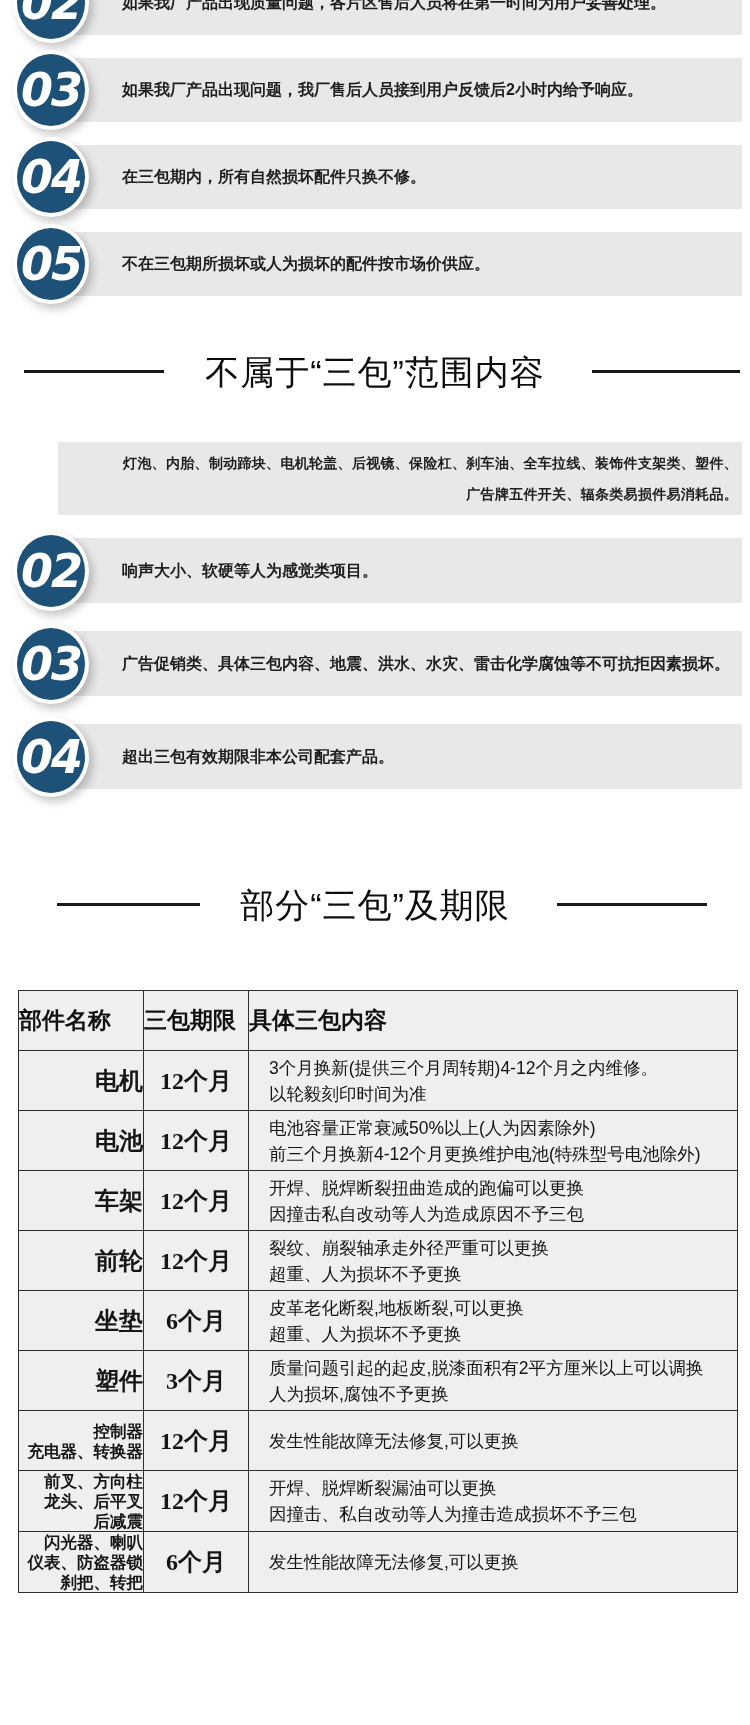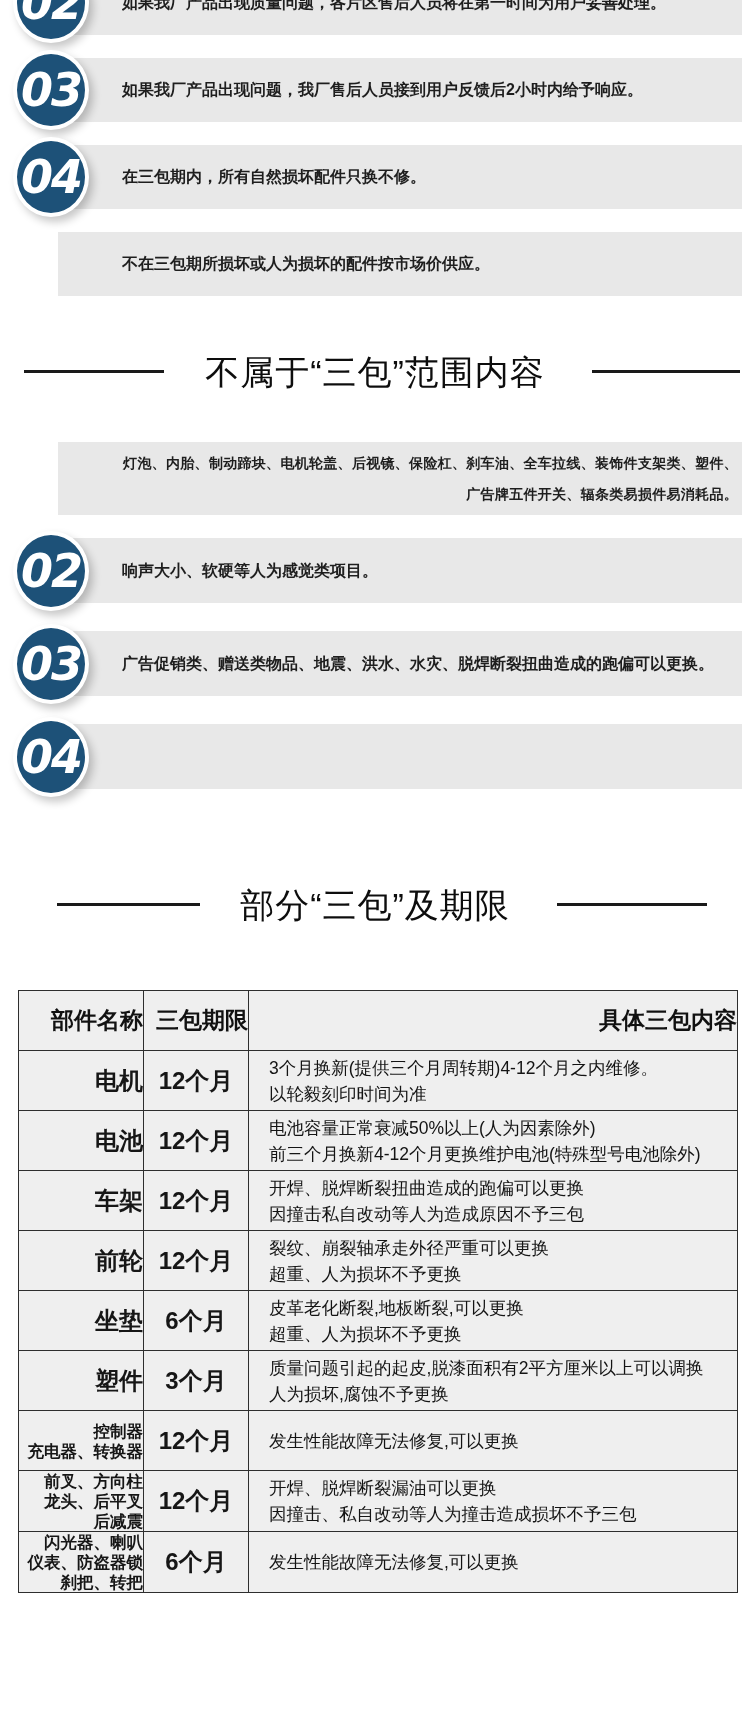--- a/index.html
+++ b/index.html
@@ -46,25 +46,25 @@
   table.warranty{
     position:absolute;left:18px;top:990px;width:719px;
     border-collapse:collapse;table-layout:fixed;
     border:1px solid var(--tborder);
   }
   table.warranty th,table.warranty td{
     border:1px solid var(--tborder);
     background:var(--cellbg);
     vertical-align:middle;
   }
-  table.warranty th{font-size:23px;font-weight:bold;color:#111;text-align:right;}
+  table.warranty th{font-size:23px;font-weight:bold;color:#111;text-align:left;}
   td.part{text-align:right;font-weight:bold;color:#161616;font-size:24px;}
   td.part.small{font-size:16.5px;}
   td.part .pline{line-height:20px;}
-  td.period{text-align:center;font-size:24px;font-weight:bold;color:#161616;}
+  td.period{text-align:center;font-size:24px;font-weight:bold;color:#161616;font-family:Liberation Serif, serif;}
   td.details{
     font-size:17.5px;font-weight:normal;color:#141414;
     padding:0 8px 0 20px;line-height:26px;text-align:left;
   }
 </style>
 </head>
 <body style="background: rgb(255, 255, 255);">
 
 <div id="top-items">
     <div class="num-item" style="top: -29px; height: 64px;">
@@ -83,20 +83,21 @@
     </div>
     <div class="num-item" style="top: 145px; height: 64px;">
       <div class="stripe"></div>
       <div class="badge">04</div>
       <div class="item-text">
         <div class="tline">在三包期内，所有自然损坏配件只换不修。</div>
       </div>
     </div>
     <div class="num-item" style="top: 232px; height: 64px;">
       <div class="stripe"></div>
+      <div class="badge">05</div>
       <div class="item-text">
         <div class="tline">不在三包期所损坏或人为损坏的配件按市场价供应。</div>
       </div>
     </div>
   </div>
 
 <div class="hline" style="left:24px;width:140px;top:370px;"></div>
 <div class="hline" style="left:592px;width:148px;top:370px;"></div>
 <div class="section-title" style="top:349px;">不属于“三包”范围内容</div>
 
@@ -112,26 +113,29 @@
       <div class="stripe"></div>
       <div class="badge">02</div>
       <div class="item-text">
         <div class="tline">响声大小、软硬等人为感觉类项目。</div>
       </div>
     </div>
     <div class="num-item" style="top: 631px; height: 65px;">
       <div class="stripe"></div>
       <div class="badge">03</div>
       <div class="item-text">
-        <div class="tline">广告促销类、赠送类物品、地震、洪水、水灾、脱焊断裂扭曲造成的跑偏可以更换。</div>
+        <div class="tline">广告促销类、具体三包内容、地震、洪水、水灾、雷击化学腐蚀等不可抗拒因素损坏。</div>
       </div>
     </div>
     <div class="num-item" style="top: 724px; height: 65px;">
       <div class="stripe"></div>
       <div class="badge">04</div>
+      <div class="item-text">
+        <div class="tline">超出三包有效期限非本公司配套产品。</div>
+      </div>
     </div>
   </div>
 
 <div class="hline" style="left:57px;width:143px;top:903px;"></div>
 <div class="hline" style="left:557px;width:150px;top:903px;"></div>
 <div class="section-title" style="top:882px;">部分“三包”及期限</div>
 
 <table class="warranty">
   <colgroup>
     <col style="width:125px">

